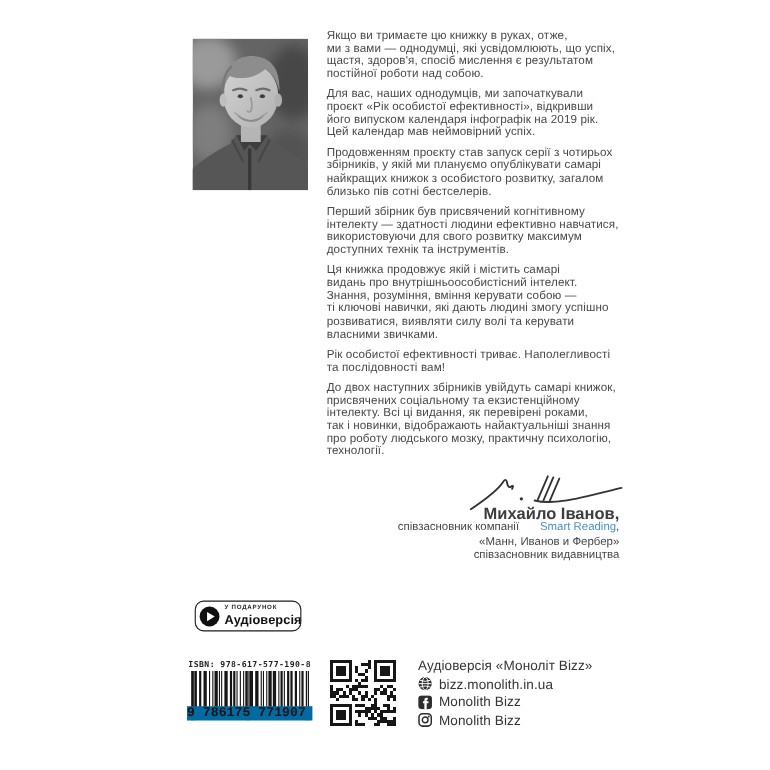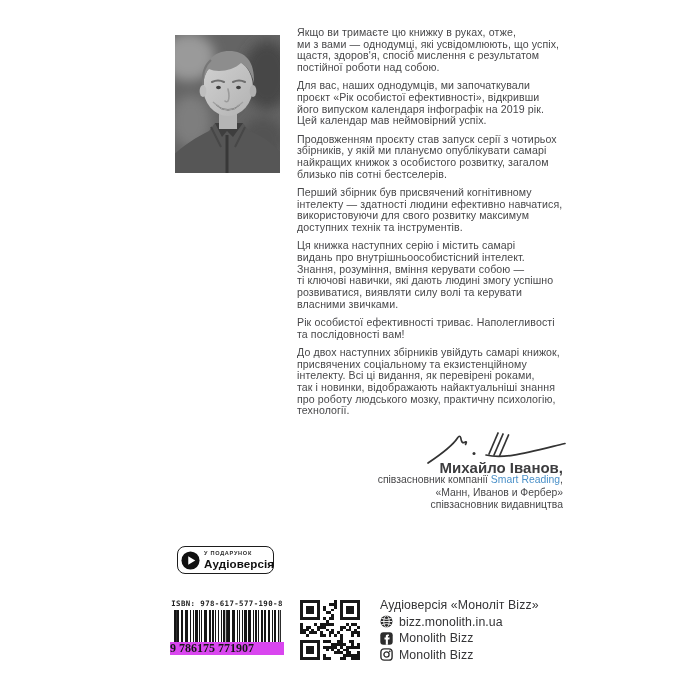--- a/index.html
+++ b/index.html
@@ -11,36 +11,36 @@
 
   
   .intro{left:297px;top:27px;width:272px;}
   .intro p{margin:0 0 6.5px 0;font-size:10.6px;line-height:11.7px;white-space:pre-line;
            letter-spacing:0.1px;color:#48484a;}
 
   
   .sig-svg{left:424px;top:424px;width:150px;height:50px;}
   .sig-block{right:137px;top:462px;text-align:right;font-size:10.4px;line-height:12.4px;color:#48484a;}
   .sig-name{font-weight:bold;font-size:15px;color:#3d3d3f;}
-  .sig-link{color:#4a90c8;}
+  .sig-link{color:#4a90c8;margin-left:16px;}
 
   
   .badge{left:177px;top:546px;width:97px;height:28px;border:1.5px solid #1d1d1d;border-radius:8px;
          box-sizing:border-box;display:flex;align-items:center;background:#fff;}
   .badge-circle{width:19px;height:19px;margin-left:3px;flex:0 0 auto;}
   .badge-txt{margin-left:4px;display:flex;flex-direction:column;justify-content:space-between;}
   .badge-eyebrow{font-size:5.6px;letter-spacing:0.7px;color:#2a2a2a;font-weight:bold;}
   .badge-title{font-size:11.6px;font-weight:bold;color:#111;margin-top:1px;letter-spacing:0.1px;}
 
   
   .isbn-wrap{left:170px;top:599px;width:114px;}
   .isbn-label{font-family:"DejaVu Sans Mono", monospace;font-size:7.4px;font-weight:bold;
               letter-spacing:0.4px;color:#222;text-align:center;white-space:nowrap;}
   .barcode{display:block;margin-top:2px;}
-  .bar-digits{position:relative;margin-top:-13px;background:#d946ef;font-family:Liberation Serif, serif;
+  .bar-digits{position:relative;margin-top:-13px;background:#0369a1;font-family:Liberation Mono, monospace;
               font-size:12px;font-weight:bold;color:#161616;white-space:pre;line-height:13px;}
   .qr{left:300px;top:600px;}
   .pub{left:380px;top:598px;width:190px;}
   .pub-title{font-size:12.3px;color:#343436;font-weight:500;letter-spacing:0.1px;}
   .pub-row{display:flex;align-items:center;gap:6px;margin-top:2.6px;}
   .pub-row .lbl{font-size:12.3px;color:#343436;letter-spacing:0.1px;text-align:right;}
   .pub-icon{flex:0 0 auto;display:block;}
 </style>
 </head>
 <body>
@@ -100,21 +100,21 @@
 його випуском календаря інфографік на 2019 рік.
 Цей календар мав неймовірний успіх.</p>
   <p>Продовженням проєкту став запуск серії з чотирьох
 збірників, у якій ми плануємо опублікувати самарі
 найкращих книжок з особистого розвитку, загалом
 близько пів сотні бестселерів.</p>
   <p>Перший збірник був присвячений когнітивному
 інтелекту — здатності людини ефективно навчатися,
 використовуючи для свого розвитку максимум
 доступних технік та інструментів.</p>
-  <p>Ця книжка наступних серію і містить самарі
+  <p>Ця книжка продовжує якій і містить самарі
 видань про внутрішньоособистісний інтелект.
 Знання, розуміння, вміння керувати собою —
 ті ключові навички, які дають людині змогу успішно
 розвиватися, виявляти силу волі та керувати
 власними звичками.</p>
   <p>Рік особистої ефективності триває. Наполегливості
 та послідовності вам!</p>
   <p>До двох наступних збірників увійдуть самарі книжок,
 присвячених соціальному та екзистенційному
 інтелекту. Всі ці видання, як перевірені роками,

